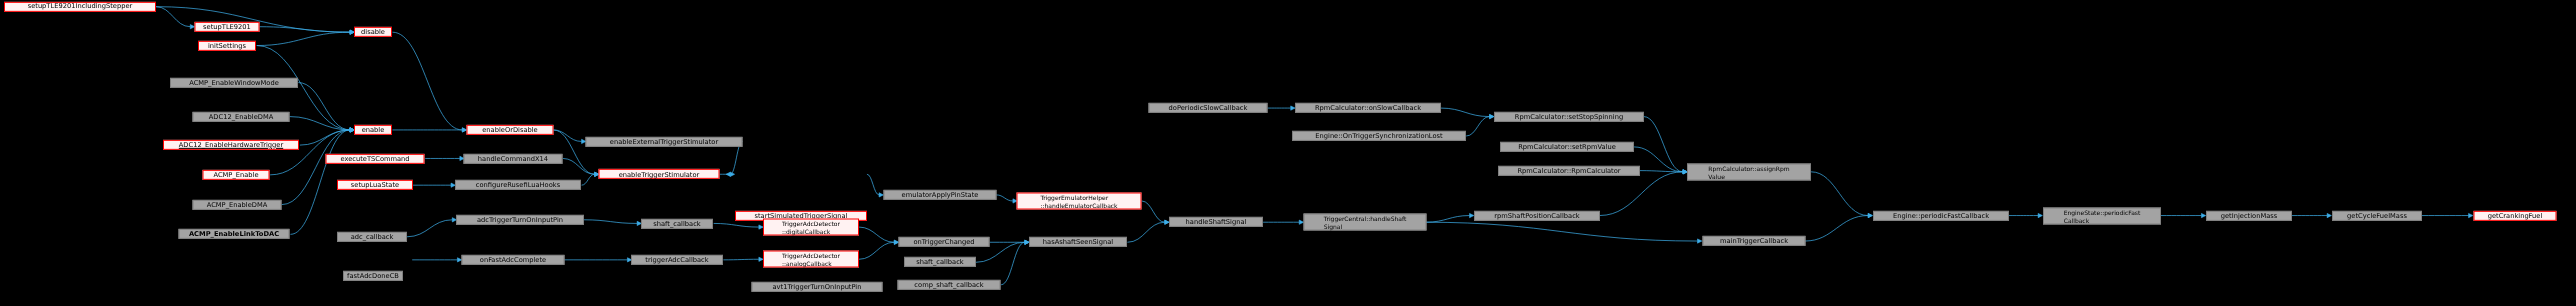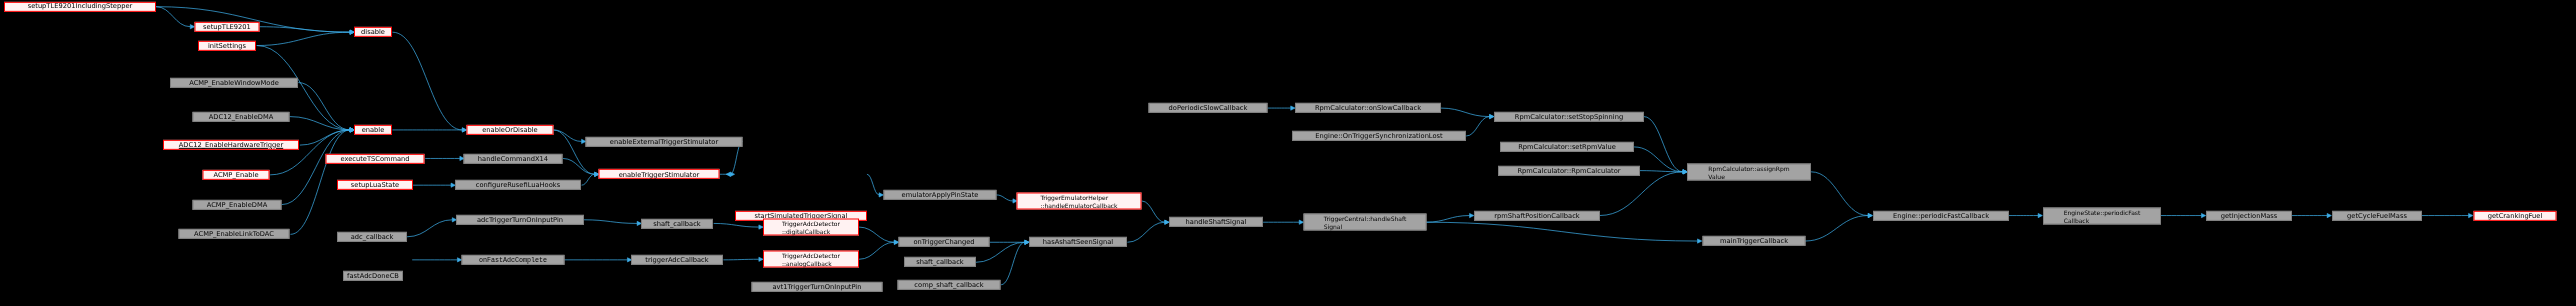--- a/index.html
+++ b/index.html
@@ -144,21 +144,21 @@
       </div>
       <div class="node red" style="left: 231px; top: 145px; width: 136px; text-decoration: underline;">
         <span>ADC12_EnableHardwareTrigger</span>
       </div>
       <div class="node red" style="left: 236px; top: 175px; width: 67px;">
         <span>ACMP_Enable</span>
       </div>
       <div class="node grey" style="left: 237px; top: 205px; width: 89px;">
         <span>ACMP_EnableDMA</span>
       </div>
-      <div class="node grey" style="left: 234px; top: 234px; width: 111px;">
+      <div class="node grey" style="left: 234px; top: 234px; width: 111px; font-weight: bold;">
         <span>ACMP_EnableLinkToDAC</span>
       </div>
       <div class="node red" style="left: 373px; top: 32px; width: 38px;">
         <span>disable</span>
       </div>
       <div class="node red" style="left: 373px; top: 130px; width: 38px;">
         <span>enable</span>
       </div>
       <div class="node red" style="left: 375px; top: 159px; width: 99px;">
         <span>executeTSCommand</span>
@@ -177,21 +177,21 @@
       </div>
       <div class="node grey" style="left: 513px; top: 159px; width: 99px;">
         <span>handleCommandX14</span>
       </div>
       <div class="node grey" style="left: 518px; top: 185px; width: 126px; justify-content: center;">
         <span>configureRusefiLuaHooks</span>
       </div>
       <div class="node grey" style="left: 520px; top: 220px; width: 128px;">
         <span>adcTriggerTurnOnInputPin</span>
       </div>
-      <div class="node grey" style="left: 513px; top: 260px; width: 103px; font-family: Liberation Mono, monospace;">
+      <div class="node grey" style="left: 513px; top: 260px; width: 103px;">
         <span>onFastAdcComplete</span>
       </div>
       <div class="node grey" style="left: 664px; top: 142px; width: 157px;">
         <span>enableExternalTriggerStimulator</span>
       </div>
       <div class="node red" style="left: 659px; top: 174px; width: 121px; align-items: flex-end;">
         <span>enableTriggerStimulator</span>
       </div>
       <div class="node grey" style="left: 677px; top: 224px; width: 72px;">
         <span>shaft_callback</span>

